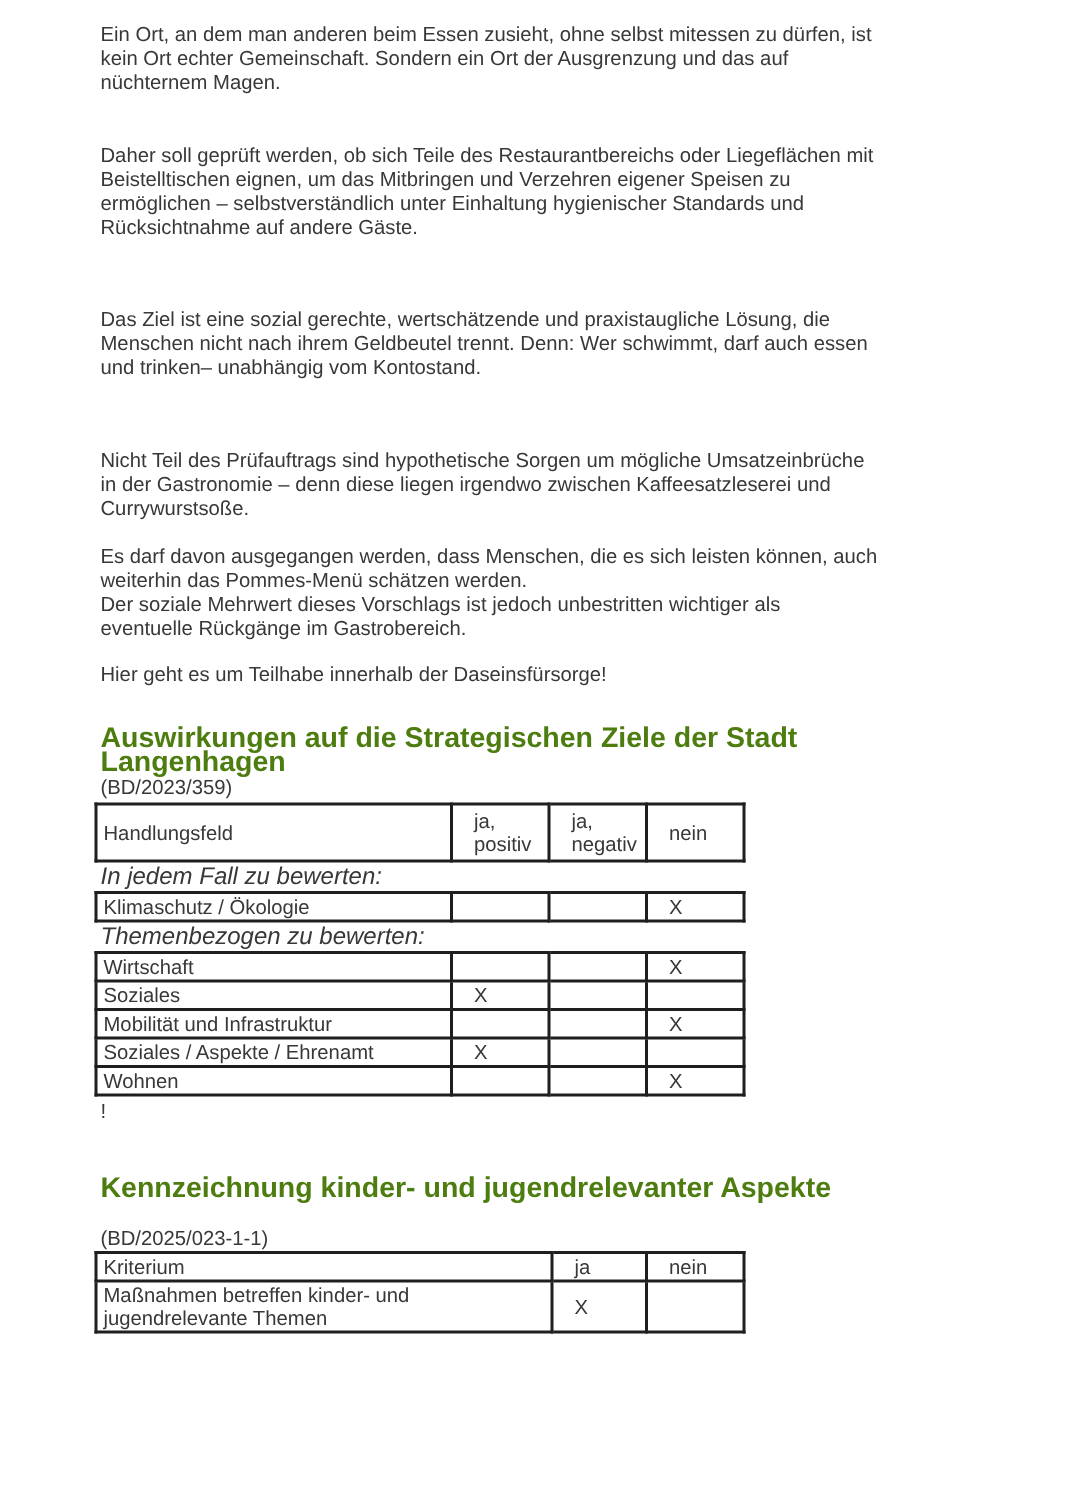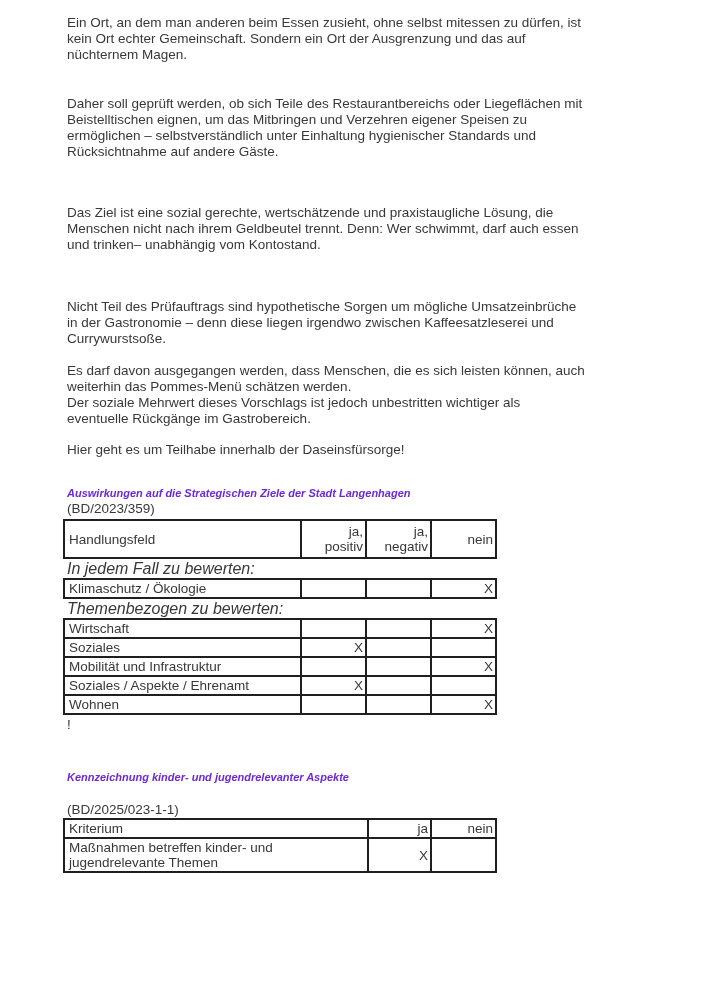--- a/index.html
+++ b/index.html
@@ -24,25 +24,24 @@
   }
   .para {
     margin: 0;
     font-size: 13.5px;
     line-height: 16px;
     white-space: pre-line;
     max-width: 586px;
   }
   .heading {
     margin: 0;
-    font-size: 11px;
+    font-size: 19px;
     line-height: 16px;
     font-weight: bold;
-    color: #6d28d9;
-    font-style: italic;
+    color: #4d7c0f;
   }
   .refcode {
     margin: 0;
     font-size: 13.5px;
     line-height: 16px;
   }
   table.tbl {
     border-collapse: collapse;
     table-layout: fixed;
     width: 432px;
@@ -52,22 +51,22 @@
     font-size: 13.5px;
     line-height: 15px;
     padding: 1px 4px;
     vertical-align: middle;
     overflow: hidden;
   }
   table.tbl td.lbl {
     text-align: left;
   }
   table.tbl td.ctr {
-    text-align: right;
-    padding: 1px 2px;
+    text-align: left;
+    padding: 1px 14px;
     white-space: pre-line;
   }
   tr.hdr-tall td { height: 34px; }
   tr.row-std td  { height: 15px; }
   tr.row-two td  { height: 30px; }
   .section-label {
     font-size: 16px;
     line-height: 16px;
     font-style: italic;
     padding: 2px 0 1px 4px;

